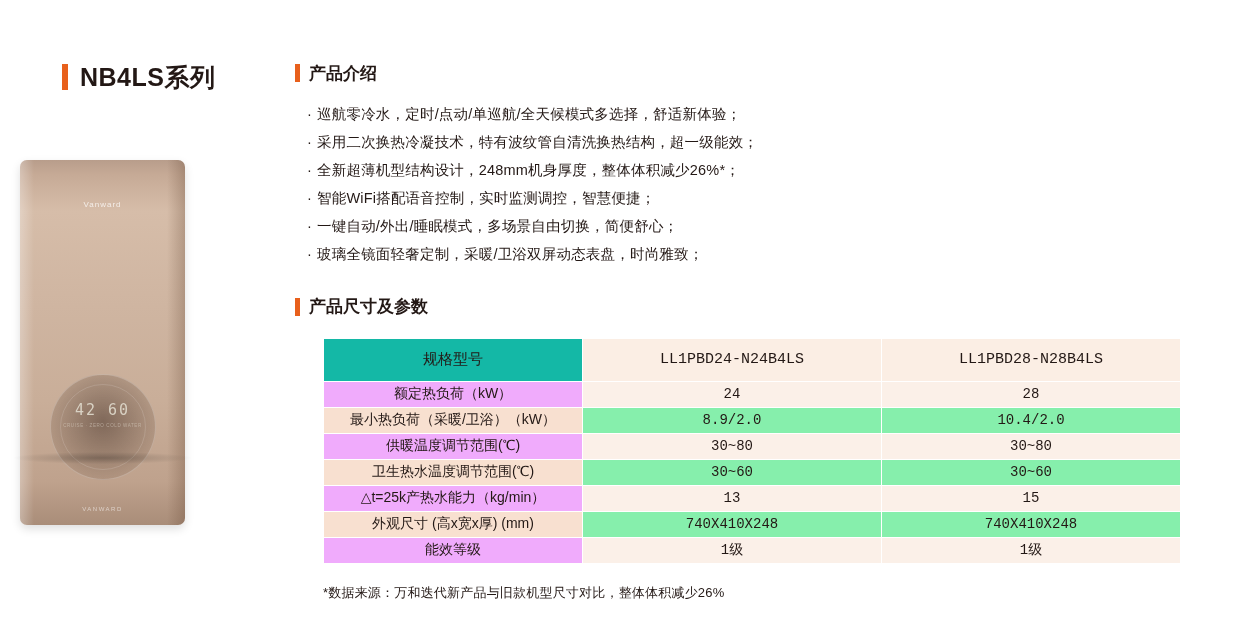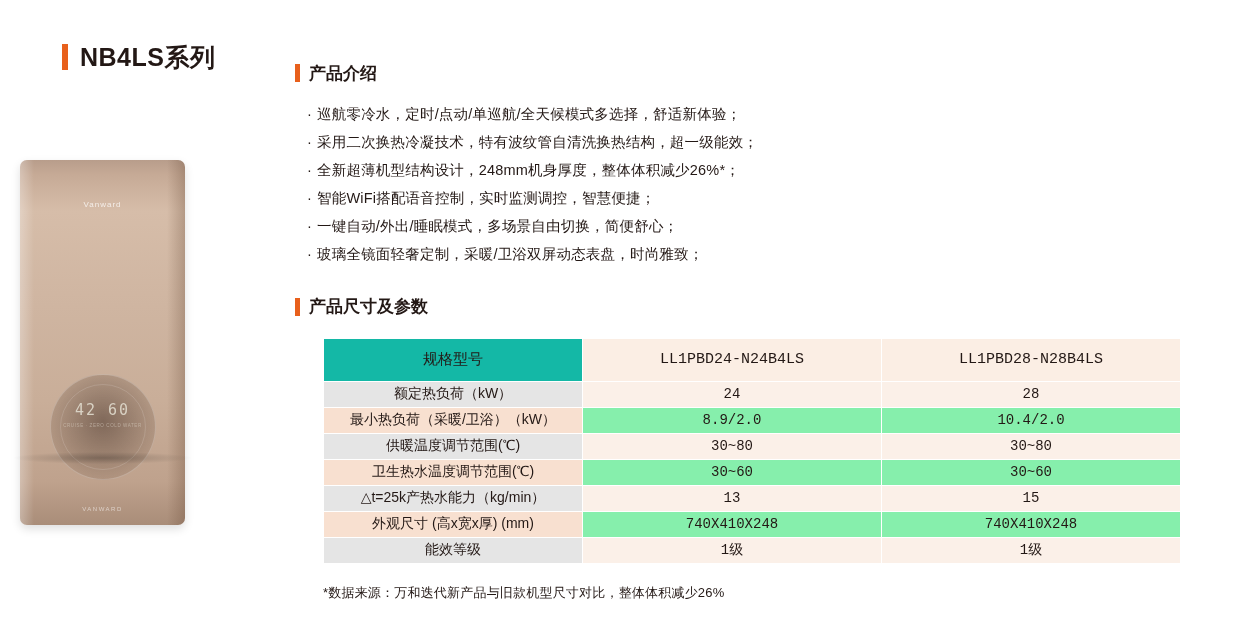--- a/index.html
+++ b/index.html
@@ -18,21 +18,21 @@
   .page {
     position: relative;
     width: 1250px;
     height: 621px;
     box-sizing: border-box;
   }
   
   .left-col {
     position: absolute;
     left: 62px;
-    top: 44px;
+    top: 64px;
     width: 215px;
   }
   .series-title-row {
     display: flex;
     align-items: center;
     gap: 12px;
   }
   .accent-bar {
     width: 6px;
     height: 26px;
@@ -208,21 +208,21 @@
     color: #231815;
     text-align: center;
     padding: 0;
     height: 25px;
   }
   table.spec tr.header td {
     height: 42px;
     font-size: 15px;
   }
   td.label {
-    background: #e5e5e5;
+    background: #f0abfc;
     width: 258px;
   }
   tr.header td.label {
     background: #14b8a6;
   }
   td.val {
     background: #fbf0e8;
     width: 298px;
     font-family: Liberation Mono, monospace;
   }

